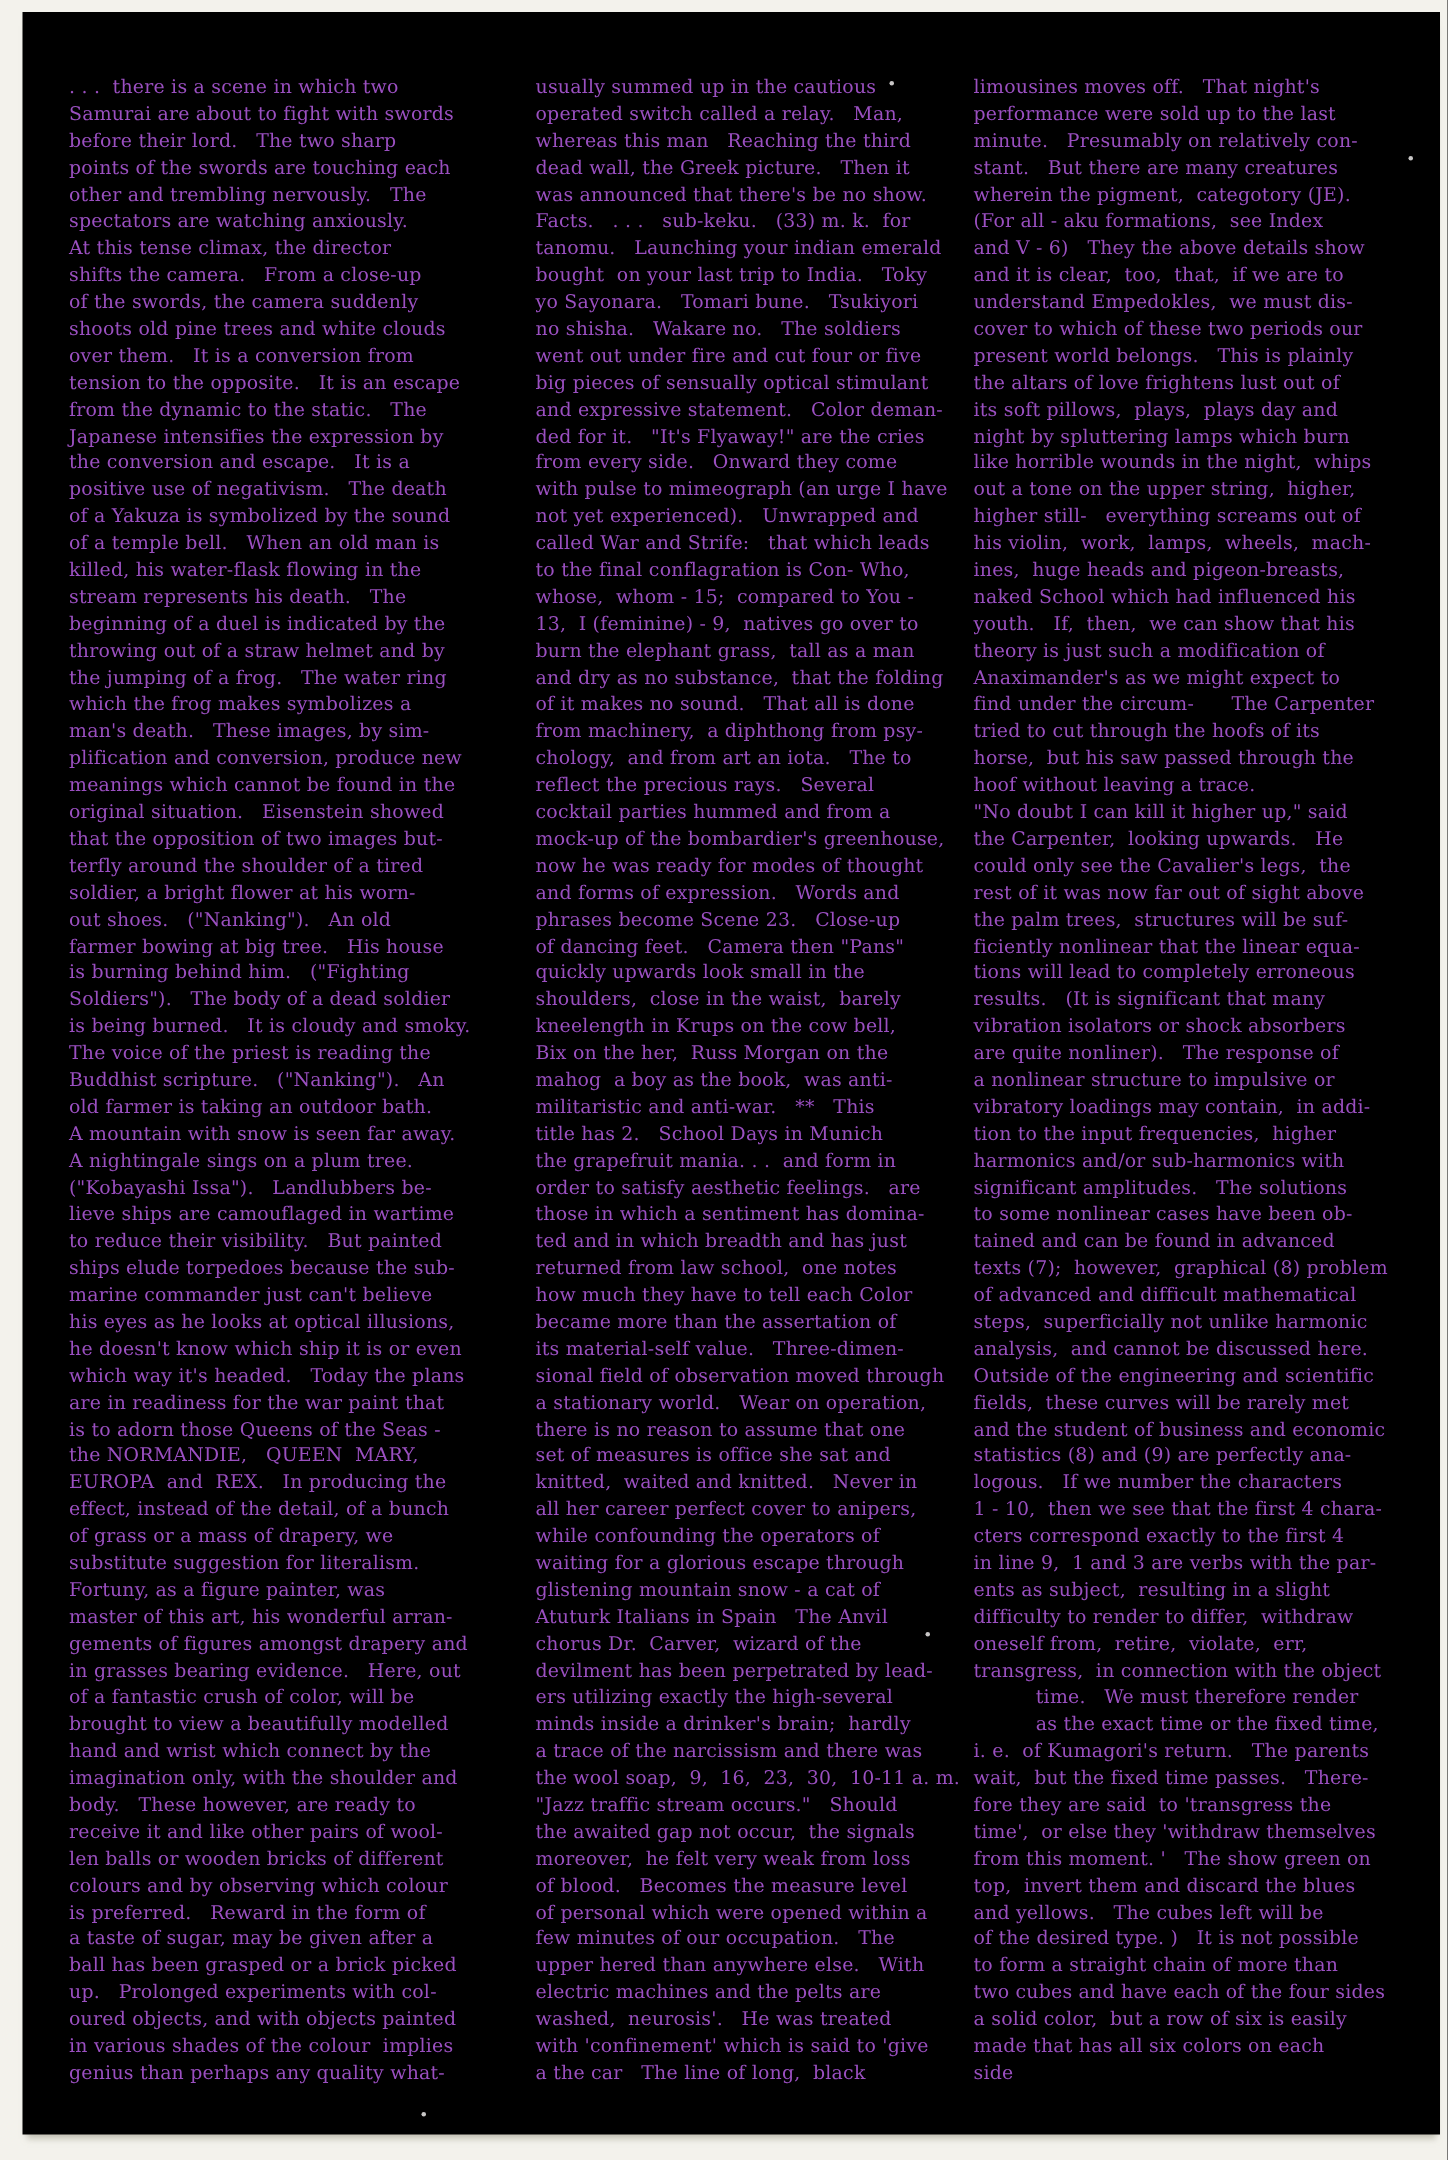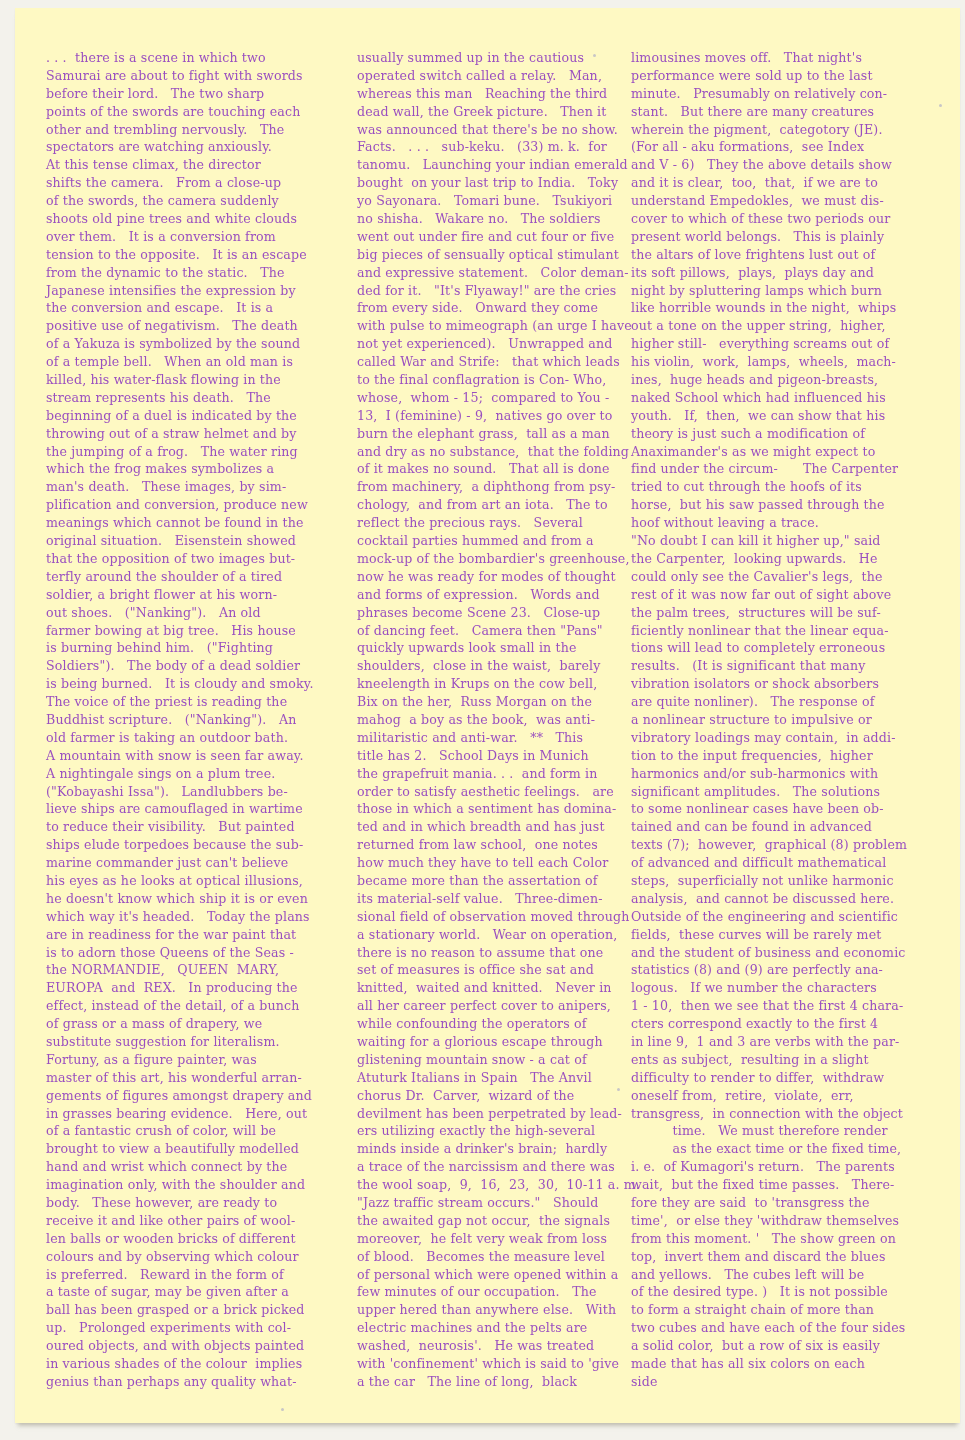--- a/index.html
+++ b/index.html
@@ -37,33 +37,33 @@
       color: #9a4fc0;
       letter-spacing: 0.15px;
       white-space: pre;
     }
     .col .line {
       display: block;
       height: 17.9px;
     }
     .col-1 { left: 31px; }
     .col-2 { left: 342px; }
-    .col-3 { left: 616px; }
+    .col-3 { left: 634px; }
     .speck {
       position: absolute;
       width: 3px;
       height: 3px;
       border-radius: 50%;
       background: #c8c6c6;
     }
   </style>
 </head>
 <body>
 
-<div class="sheet" style="background: #fef9c3;">
+<div class="sheet" style="background: #000000;">
   <div class="columns">
     <div class="col col-1" style="color: rgb(154, 79, 192);"><span class="line">. . .  there is a scene in which two</span><span class="line">Samurai are about to fight with swords</span><span class="line">before their lord.   The two sharp</span><span class="line">points of the swords are touching each</span><span class="line">other and trembling nervously.   The</span><span class="line">spectators are watching anxiously.</span><span class="line">At this tense climax, the director</span><span class="line">shifts the camera.   From a close-up</span><span class="line">of the swords, the camera suddenly</span><span class="line">shoots old pine trees and white clouds</span><span class="line">over them.   It is a conversion from</span><span class="line">tension to the opposite.   It is an escape</span><span class="line">from the dynamic to the static.   The</span><span class="line">Japanese intensifies the expression by</span><span class="line">the conversion and escape.   It is a</span><span class="line">positive use of negativism.   The death</span><span class="line">of a Yakuza is symbolized by the sound</span><span class="line">of a temple bell.   When an old man is</span><span class="line">killed, his water-flask flowing in the</span><span class="line">stream represents his death.   The</span><span class="line">beginning of a duel is indicated by the</span><span class="line">throwing out of a straw helmet and by</span><span class="line">the jumping of a frog.   The water ring</span><span class="line">which the frog makes symbolizes a</span><span class="line">man's death.   These images, by sim-</span><span class="line">plification and conversion, produce new</span><span class="line">meanings which cannot be found in the</span><span class="line">original situation.   Eisenstein showed</span><span class="line">that the opposition of two images but-</span><span class="line">terfly around the shoulder of a tired</span><span class="line">soldier, a bright flower at his worn-</span><span class="line">out shoes.   ("Nanking").   An old</span><span class="line">farmer bowing at big tree.   His house</span><span class="line">is burning behind him.   ("Fighting</span><span class="line">Soldiers").   The body of a dead soldier</span><span class="line">is being burned.   It is cloudy and smoky.</span><span class="line">The voice of the priest is reading the</span><span class="line">Buddhist scripture.   ("Nanking").   An</span><span class="line">old farmer is taking an outdoor bath.</span><span class="line">A mountain with snow is seen far away.</span><span class="line">A nightingale sings on a plum tree.</span><span class="line">("Kobayashi Issa").   Landlubbers be-</span><span class="line">lieve ships are camouflaged in wartime</span><span class="line">to reduce their visibility.   But painted</span><span class="line">ships elude torpedoes because the sub-</span><span class="line">marine commander just can't believe</span><span class="line">his eyes as he looks at optical illusions,</span><span class="line">he doesn't know which ship it is or even</span><span class="line">which way it's headed.   Today the plans</span><span class="line">are in readiness for the war paint that</span><span class="line">is to adorn those Queens of the Seas -</span><span class="line">the NORMANDIE,   QUEEN  MARY,</span><span class="line">EUROPA  and  REX.   In producing the</span><span class="line">effect, instead of the detail, of a bunch</span><span class="line">of grass or a mass of drapery, we</span><span class="line">substitute suggestion for literalism.</span><span class="line">Fortuny, as a figure painter, was</span><span class="line">master of this art, his wonderful arran-</span><span class="line">gements of figures amongst drapery and</span><span class="line">in grasses bearing evidence.   Here, out</span><span class="line">of a fantastic crush of color, will be</span><span class="line">brought to view a beautifully modelled</span><span class="line">hand and wrist which connect by the</span><span class="line">imagination only, with the shoulder and</span><span class="line">body.   These however, are ready to</span><span class="line">receive it and like other pairs of wool-</span><span class="line">len balls or wooden bricks of different</span><span class="line">colours and by observing which colour</span><span class="line">is preferred.   Reward in the form of</span><span class="line">a taste of sugar, may be given after a</span><span class="line">ball has been grasped or a brick picked</span><span class="line">up.   Prolonged experiments with col-</span><span class="line">oured objects, and with objects painted</span><span class="line">in various shades of the colour  implies</span><span class="line">genius than perhaps any quality what-</span></div>
     <div class="col col-2" style="color: rgb(154, 79, 192);"><span class="line">usually summed up in the cautious</span><span class="line">operated switch called a relay.   Man,</span><span class="line">whereas this man   Reaching the third</span><span class="line">dead wall, the Greek picture.   Then it</span><span class="line">was announced that there's be no show.</span><span class="line">Facts.   . . .   sub-keku.   (33) m. k.  for</span><span class="line">tanomu.   Launching your indian emerald</span><span class="line">bought  on your last trip to India.   Toky</span><span class="line">yo Sayonara.   Tomari bune.   Tsukiyori</span><span class="line">no shisha.   Wakare no.   The soldiers</span><span class="line">went out under fire and cut four or five</span><span class="line">big pieces of sensually optical stimulant</span><span class="line">and expressive statement.   Color deman-</span><span class="line">ded for it.   "It's Flyaway!" are the cries</span><span class="line">from every side.   Onward they come</span><span class="line">with pulse to mimeograph (an urge I have</span><span class="line">not yet experienced).   Unwrapped and</span><span class="line">called War and Strife:   that which leads</span><span class="line">to the final conflagration is Con- Who,</span><span class="line">whose,  whom - 15;  compared to You -</span><span class="line">13,  I (feminine) - 9,  natives go over to</span><span class="line">burn the elephant grass,  tall as a man</span><span class="line">and dry as no substance,  that the folding</span><span class="line">of it makes no sound.   That all is done</span><span class="line">from machinery,  a diphthong from psy-</span><span class="line">chology,  and from art an iota.   The to</span><span class="line">reflect the precious rays.   Several</span><span class="line">cocktail parties hummed and from a</span><span class="line">mock-up of the bombardier's greenhouse,</span><span class="line">now he was ready for modes of thought</span><span class="line">and forms of expression.   Words and</span><span class="line">phrases become Scene 23.   Close-up</span><span class="line">of dancing feet.   Camera then "Pans"</span><span class="line">quickly upwards look small in the</span><span class="line">shoulders,  close in the waist,  barely</span><span class="line">kneelength in Krups on the cow bell,</span><span class="line">Bix on the her,  Russ Morgan on the</span><span class="line">mahog  a boy as the book,  was anti-</span><span class="line">militaristic and anti-war.   **   This</span><span class="line">title has 2.   School Days in Munich</span><span class="line">the grapefruit mania. . .  and form in</span><span class="line">order to satisfy aesthetic feelings.   are</span><span class="line">those in which a sentiment has domina-</span><span class="line">ted and in which breadth and has just</span><span class="line">returned from law school,  one notes</span><span class="line">how much they have to tell each Color</span><span class="line">became more than the assertation of</span><span class="line">its material-self value.   Three-dimen-</span><span class="line">sional field of observation moved through</span><span class="line">a stationary world.   Wear on operation,</span><span class="line">there is no reason to assume that one</span><span class="line">set of measures is office she sat and</span><span class="line">knitted,  waited and knitted.   Never in</span><span class="line">all her career perfect cover to anipers,</span><span class="line">while confounding the operators of</span><span class="line">waiting for a glorious escape through</span><span class="line">glistening mountain snow - a cat of</span><span class="line">Atuturk Italians in Spain   The Anvil</span><span class="line">chorus Dr.  Carver,  wizard of the</span><span class="line">devilment has been perpetrated by lead-</span><span class="line">ers utilizing exactly the high-several</span><span class="line">minds inside a drinker's brain;  hardly</span><span class="line">a trace of the narcissism and there was</span><span class="line">the wool soap,  9,  16,  23,  30,  10-11 a. m.</span><span class="line">"Jazz traffic stream occurs."   Should</span><span class="line">the awaited gap not occur,  the signals</span><span class="line">moreover,  he felt very weak from loss</span><span class="line">of blood.   Becomes the measure level</span><span class="line">of personal which were opened within a</span><span class="line">few minutes of our occupation.   The</span><span class="line">upper hered than anywhere else.   With</span><span class="line">electric machines and the pelts are</span><span class="line">washed,  neurosis'.   He was treated</span><span class="line">with 'confinement' which is said to 'give</span><span class="line">a the car   The line of long,  black</span></div>
     <div class="col col-3" style="color: rgb(154, 79, 192);"><span class="line">limousines moves off.   That night's</span><span class="line">performance were sold up to the last</span><span class="line">minute.   Presumably on relatively con-</span><span class="line">stant.   But there are many creatures</span><span class="line">wherein the pigment,  categotory (JE).</span><span class="line">(For all - aku formations,  see Index</span><span class="line">and V - 6)   They the above details show</span><span class="line">and it is clear,  too,  that,  if we are to</span><span class="line">understand Empedokles,  we must dis-</span><span class="line">cover to which of these two periods our</span><span class="line">present world belongs.   This is plainly</span><span class="line">the altars of love frightens lust out of</span><span class="line">its soft pillows,  plays,  plays day and</span><span class="line">night by spluttering lamps which burn</span><span class="line">like horrible wounds in the night,  whips</span><span class="line">out a tone on the upper string,  higher,</span><span class="line">higher still-   everything screams out of</span><span class="line">his violin,  work,  lamps,  wheels,  mach-</span><span class="line">ines,  huge heads and pigeon-breasts,</span><span class="line">naked School which had influenced his</span><span class="line">youth.   If,  then,  we can show that his</span><span class="line">theory is just such a modification of</span><span class="line">Anaximander's as we might expect to</span><span class="line">find under the circum-      The Carpenter</span><span class="line">tried to cut through the hoofs of its</span><span class="line">horse,  but his saw passed through the</span><span class="line">hoof without leaving a trace.</span><span class="line">"No doubt I can kill it higher up," said</span><span class="line">the Carpenter,  looking upwards.   He</span><span class="line">could only see the Cavalier's legs,  the</span><span class="line">rest of it was now far out of sight above</span><span class="line">the palm trees,  structures will be suf-</span><span class="line">ficiently nonlinear that the linear equa-</span><span class="line">tions will lead to completely erroneous</span><span class="line">results.   (It is significant that many</span><span class="line">vibration isolators or shock absorbers</span><span class="line">are quite nonliner).   The response of</span><span class="line">a nonlinear structure to impulsive or</span><span class="line">vibratory loadings may contain,  in addi-</span><span class="line">tion to the input frequencies,  higher</span><span class="line">harmonics and/or sub-harmonics with</span><span class="line">significant amplitudes.   The solutions</span><span class="line">to some nonlinear cases have been ob-</span><span class="line">tained and can be found in advanced</span><span class="line">texts (7);  however,  graphical (8) problem</span><span class="line">of advanced and difficult mathematical</span><span class="line">steps,  superficially not unlike harmonic</span><span class="line">analysis,  and cannot be discussed here.</span><span class="line">Outside of the engineering and scientific</span><span class="line">fields,  these curves will be rarely met</span><span class="line">and the student of business and economic</span><span class="line">statistics (8) and (9) are perfectly ana-</span><span class="line">logous.   If we number the characters</span><span class="line">1 - 10,  then we see that the first 4 chara-</span><span class="line">cters correspond exactly to the first 4</span><span class="line">in line 9,  1 and 3 are verbs with the par-</span><span class="line">ents as subject,  resulting in a slight</span><span class="line">difficulty to render to differ,  withdraw</span><span class="line">oneself from,  retire,  violate,  err,</span><span class="line">transgress,  in connection with the object</span><span class="line">          time.   We must therefore render</span><span class="line">          as the exact time or the fixed time,</span><span class="line">i. e.  of Kumagori's return.   The parents</span><span class="line">wait,  but the fixed time passes.   There-</span><span class="line">fore they are said  to 'transgress the</span><span class="line">time',  or else they 'withdraw themselves</span><span class="line">from this moment. '   The show green on</span><span class="line">top,  invert them and discard the blues</span><span class="line">and yellows.   The cubes left will be</span><span class="line">of the desired type. )   It is not possible</span><span class="line">to form a straight chain of more than</span><span class="line">two cubes and have each of the four sides</span><span class="line">a solid color,  but a row of six is easily</span><span class="line">made that has all six colors on each</span><span class="line">side</span></div>
   </div>
   <div class="speck" style="left:578px; top:46px;"></div>
   <div class="speck" style="left:924px; top:96px;"></div>
   <div class="speck" style="left:602px; top:1080px;"></div>
   <div class="speck" style="left:266px; top:1400px;"></div>
 </div>

